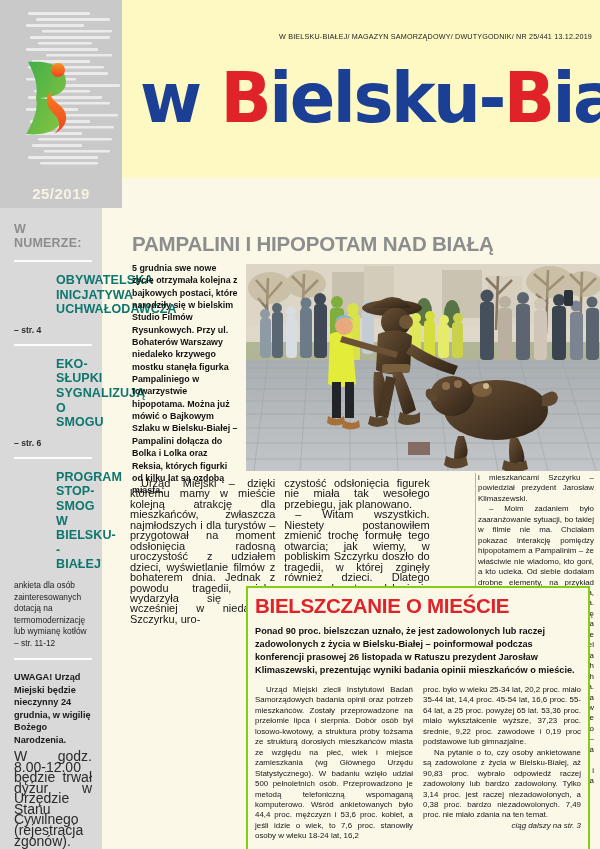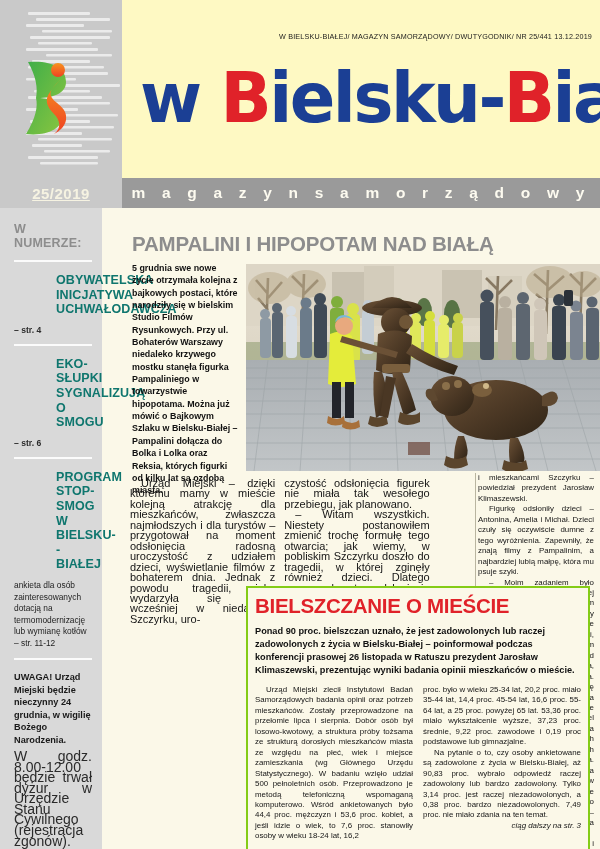--- a/index.html
+++ b/index.html
@@ -54,21 +54,20 @@
     width: 122px;
     height: 30px;
     background: #c9c9c9;
     color: #f6f3e2;
     font-size: 15px;
     font-weight: bold;
     letter-spacing: .5px;
     display: flex;
     align-items: center;
     justify-content: center;
-    text-decoration: underline;
   }
   .kicker {
     position: absolute;
     right: 8px;
     top: 32px;
     font-size: 7.2px;
     letter-spacing: .18px;
     color: #1a1a1a;
     white-space: nowrap;
   }
@@ -342,21 +341,20 @@
 
     <div class="kicker">W BIELSKU-BIAŁEJ/ MAGAZYN SAMORZĄDOWY/ DWUTYGODNIK/  NR 25/441  13.12.2019</div>
 
     <div class="title-wrap">
       <div class="title">
         <span>w </span><span class="red">B</span><span>ielsku-</span><span class="red">B</span><span>iałej</span>
       </div>
     </div>
 
     <div class="issue-line">25/2019</div>
-    <div class="banner">m a g a z y n   s a m o r z ą d o w y</div>
   </div>
 
   <div class="sidebar">
     <div class="sb-title">W NUMERZE:</div>
     <div class="sb-rule"></div>
 
     <div>
       <div class="sb-head">OBYWATELSKA<br>INICJATYWA<br>UCHWAŁODAWCZA</div>
       <div class="sb-page">– str. 4</div>
     </div>
@@ -584,21 +582,20 @@
         <p class="noindent">czystość odsłonięcia figurek nie miała tak wesołego przebiegu, jak planowano.</p>
         <p>– Witam wszystkich. Niestety postanowiłem zmienić trochę formułę tego otwarcia; jak wiemy, w pobliskim Szczyrku doszło do tragedii, w której zginęły również dzieci. Dlatego proszę, by to odsłonięcie nastąpiło w ciszy. Myślami jesteśmy z bliskimi ofiar</p>
       </div>
       <div class="col"></div>
     </div>
 
     <div class="vline"></div>
 
     <div class="right-col">
       <p class="noindent">i mieszkańcami Szczyrku – powiedział prezydent Jarosław Klimaszewski.</p>
-      <p>Figurkę odsłoniły dzieci – Antonina, Amelia i Michał. Dzieci czuły się oczywiście dumne z tego wyróżnienia. Zapewniły, że znają filmy z Pampalinim, a najbardziej lubią małpę, która mu psuje szyki.</p>
       <p>– Moim zadaniem było zaaranżowanie sytuacji, bo takiej w filmie nie ma. Chciałam pokazać interakcję pomiędzy hipopotamem a Pampalinim – że właściwie nie wiadomo, kto goni, a kto ucieka. Od siebie dodałam drobne elementy, na przykład ptaszka na pupie hipopotama, który ma w dziobie robaczka. Myślę, że dzieciom będzie się podobało. Sama praca nie była jakimś dużym wyzwaniem, może jedynie strona techniczna. Model powstawał we fragmentach. Ma w środku bardzo dużo stalowych elementów podtrzymujących konstrukcję, by była trwała. Starałam się, by rzeźba nie była za mała. Jest większa niż w umowie z miastem, ale zawsze lepiej zrobić rzeźbę większą, bo w przestrzeni ona ginie – powiedziała autorka rzeźby Lidia Sztwiertnia.</p>
       <p>Satysfakcji nie kryli obecni i emerytowani pracownicy Studia Filmów Rysunkowych.</p>
 
     </div>
 
     <div class="art2">
       <div class="head2">BIELSZCZANIE O MIEŚCIE</div>
       <div class="lead2">Ponad 90 proc. bielszczan uznało, że jest zadowolonych lub raczej zadowolonych z życia w Bielsku-Białej – poinformował podczas konferencji prasowej 26 listopada w Ratuszu prezydent Jarosław Klimaszewski, prezentując wyniki badania opinii mieszkańców o mieście.</div>
       <div class="cols2">
         <div class="col2">

